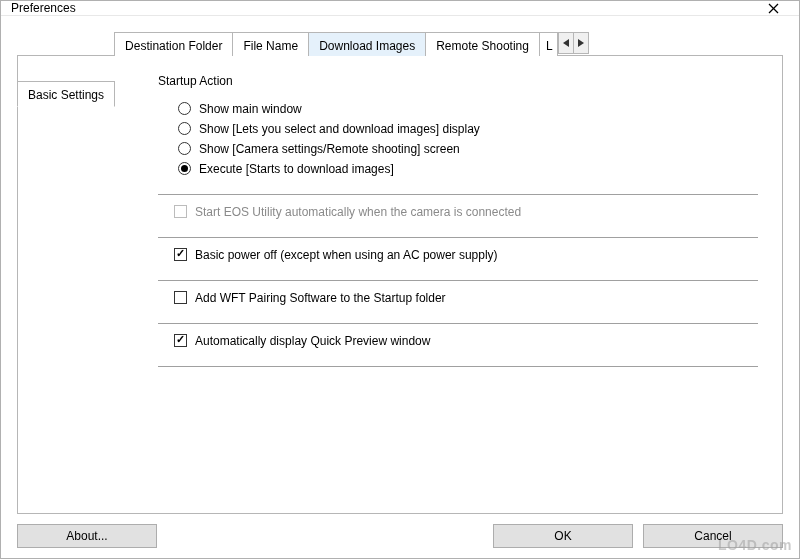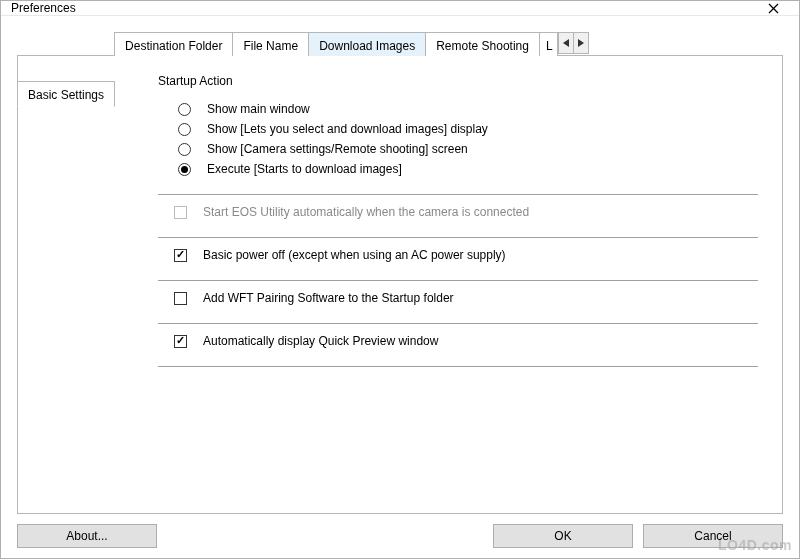--- a/index.html
+++ b/index.html
@@ -106,24 +106,22 @@
     position: relative;
     z-index: 1;
   }
   .section-heading {
     font-size: 12px;
     margin-bottom: 14px;
     margin-left: 10px;
   }
   .radio-row, .check-row {
     display: flex;
-    align-items: center;
     margin: 6px 0 6px 30px;
     font-size: 12px;
-    gap: 8px;
   }
   .radio {
     width: 13px; height: 13px;
     border: 1px solid #333;
     border-radius: 50%;
     margin-right: 8px;
     display: inline-flex;
     align-items: center;
     justify-content: center;
     background: #fff;

